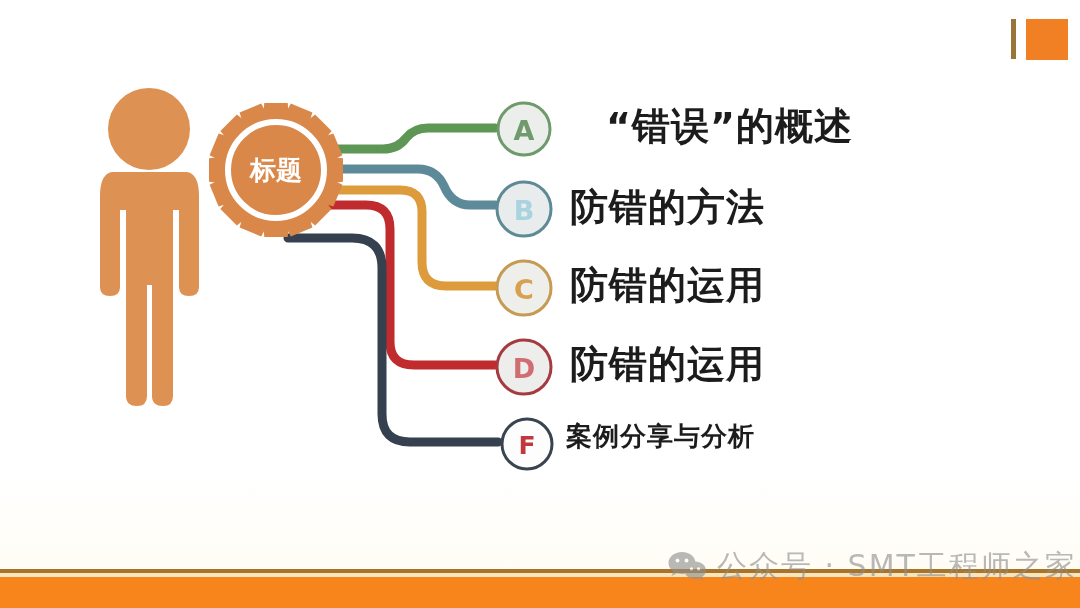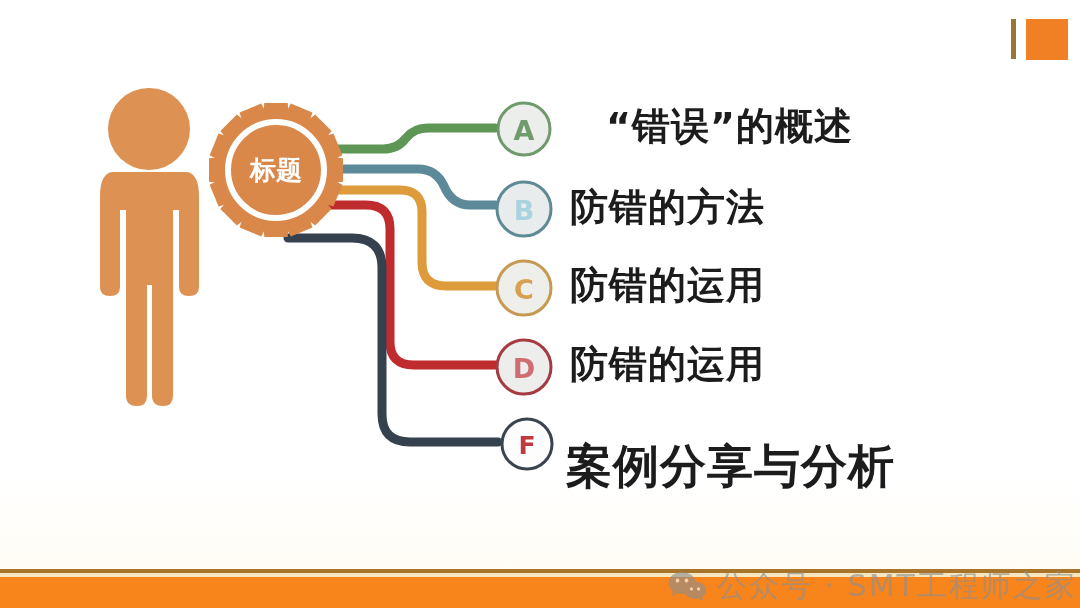--- a/index.html
+++ b/index.html
@@ -36,39 +36,39 @@
     font-weight:bold;
     color:#1c1c1c;
     white-space:nowrap;
     letter-spacing:1px;
     line-height:1;
   }
   .label.l-a{left:566px;top:107px;font-size:38px;margin-left:40px;}
   .label.l-b{left:570px;top:188px;font-size:38px;}
   .label.l-c{left:570px;top:266px;font-size:38px;}
   .label.l-d{left:570px;top:345px;font-size:38px;}
-  .label.l-f{left:566px;top:423px;font-size:46px;margin-top:20px;}
+  .label.l-f{left:566px;top:423px;font-size:26px;}
 
   
   .gold-line{
     position:absolute;left:0;top:569px;width:1080px;height:4px;
     background:#a8742a;
   }
   .gold-line2{
     position:absolute;left:0;top:573px;width:1080px;height:4px;
     background:#f5e6bf;
   }
   .orange-bar{
     position:absolute;left:0;top:577px;width:1080px;height:31px;
     background:#f8841c;
   }
 
   
   .watermark{
-    position:absolute;left:668px;top:566px;
+    position:absolute;left:668px;top:546px;
     display:flex;align-items:center;gap:9px;
     opacity:.62;
   }
   .wm-text{
     font-family:"DejaVu Sans","Liberation Sans",sans-serif;
     font-size:30px;color:#8e8e8e;white-space:nowrap;letter-spacing:2px;
   }
   .wm-icon{width:40px;height:32px;display:block;}
 </style>
 </head>

